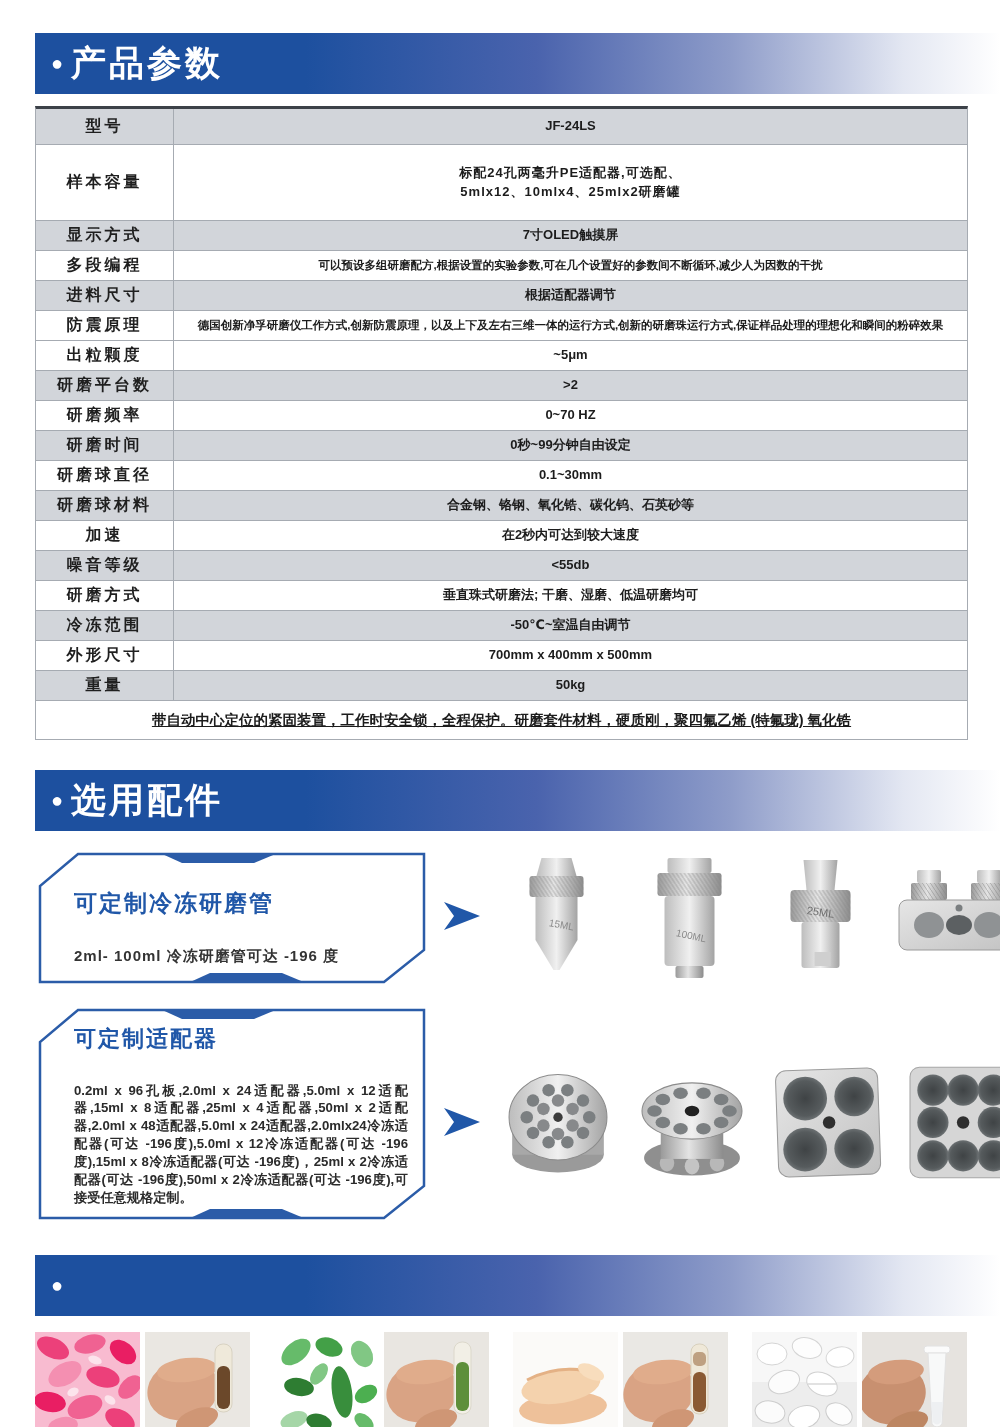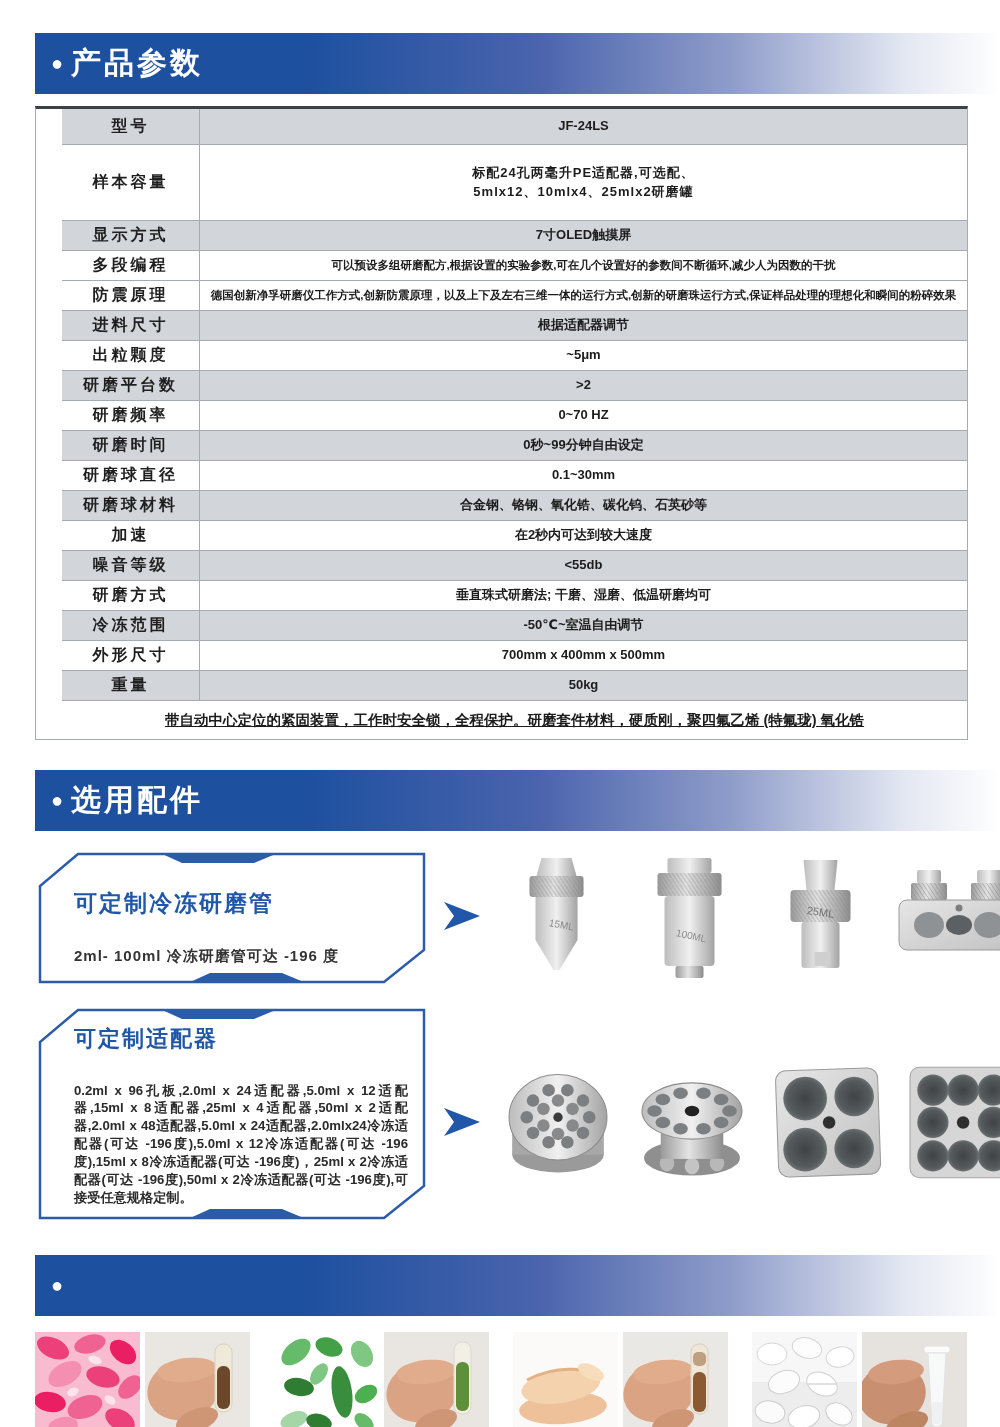--- a/index.html
+++ b/index.html
@@ -8,31 +8,30 @@
     width:1000px; height:1427px; position:relative; overflow:hidden;
     font-family:"Liberation Sans","DejaVu Sans",sans-serif; color:#222;
   }
   
   .bar {
     margin-left:35px; width:965px; height:61px;
     background:linear-gradient(90deg,#1d509f 0%,#1d509f 28%,#4a63ad 52%,#8e9cc9 72%,#e3e7f2 90%,#ffffff 100%);
     display:flex; align-items:center; padding-left:16px;
   }
   .bar .bullet { color:#fff; font-size:20px; margin-right:8px; }
-  .bar .bar-title { color:#fff; font-size:30px; font-weight:bold; letter-spacing:3px; }
+  .bar .bar-title { color:#fff; font-size:35px; font-weight:bold; letter-spacing:3px; }
   #bar-params { margin-top:33px; }
   #bar-accessories { margin-top:30px; }
   #bar-compare { margin-top:24px; }
 
   
   .spec-table {
     margin:12px 44px 0 35px; width:933px;
     border:1px solid #a6abb2; border-top:3px solid #3c4148;
     background:#fff;
-    padding-left:26px;
   }
   .trow { display:flex; border-bottom:1px solid #a6abb2; min-height:30px; }
   .trow:last-child { border-bottom:none; }
   .trow.shaded { background:#d2d5da; }
   .tlabel {
     width:138px; border-right:1px solid #a6abb2; flex-shrink:0;
     display:flex; align-items:center; justify-content:center;
     font-size:16px; font-weight:bold; letter-spacing:3px; color:#1f1f1f;
   }
   .tvalue {
@@ -121,27 +120,27 @@
 5mlx12、10mlx4、25mlx2研磨罐</div>
   </div>
   <div class="trow shaded">
     <div class="tlabel">显示方式</div>
     <div class="tvalue">7寸OLED触摸屏</div>
   </div>
   <div class="trow small">
     <div class="tlabel">多段编程</div>
     <div class="tvalue">可以预设多组研磨配方,根据设置的实验参数,可在几个设置好的参数间不断循环,减少人为因数的干扰</div>
   </div>
+  <div class="trow shaded">
+    <div class="tlabel">进料尺寸</div>
+    <div class="tvalue">根据适配器调节</div>
+  </div>
   <div class="trow small">
     <div class="tlabel">防震原理</div>
     <div class="tvalue">德国创新净孚研磨仪工作方式,创新防震原理，以及上下及左右三维一体的运行方式,创新的研磨珠运行方式,保证样品处理的理想化和瞬间的粉碎效果</div>
-  </div>
-  <div class="trow shaded">
-    <div class="tlabel">进料尺寸</div>
-    <div class="tvalue">根据适配器调节</div>
   </div>
   <div class="trow">
     <div class="tlabel">出粒颗度</div>
     <div class="tvalue">~5μm</div>
   </div>
   <div class="trow shaded">
     <div class="tlabel">研磨平台数</div>
     <div class="tvalue">&gt;2</div>
   </div>
   <div class="trow">

